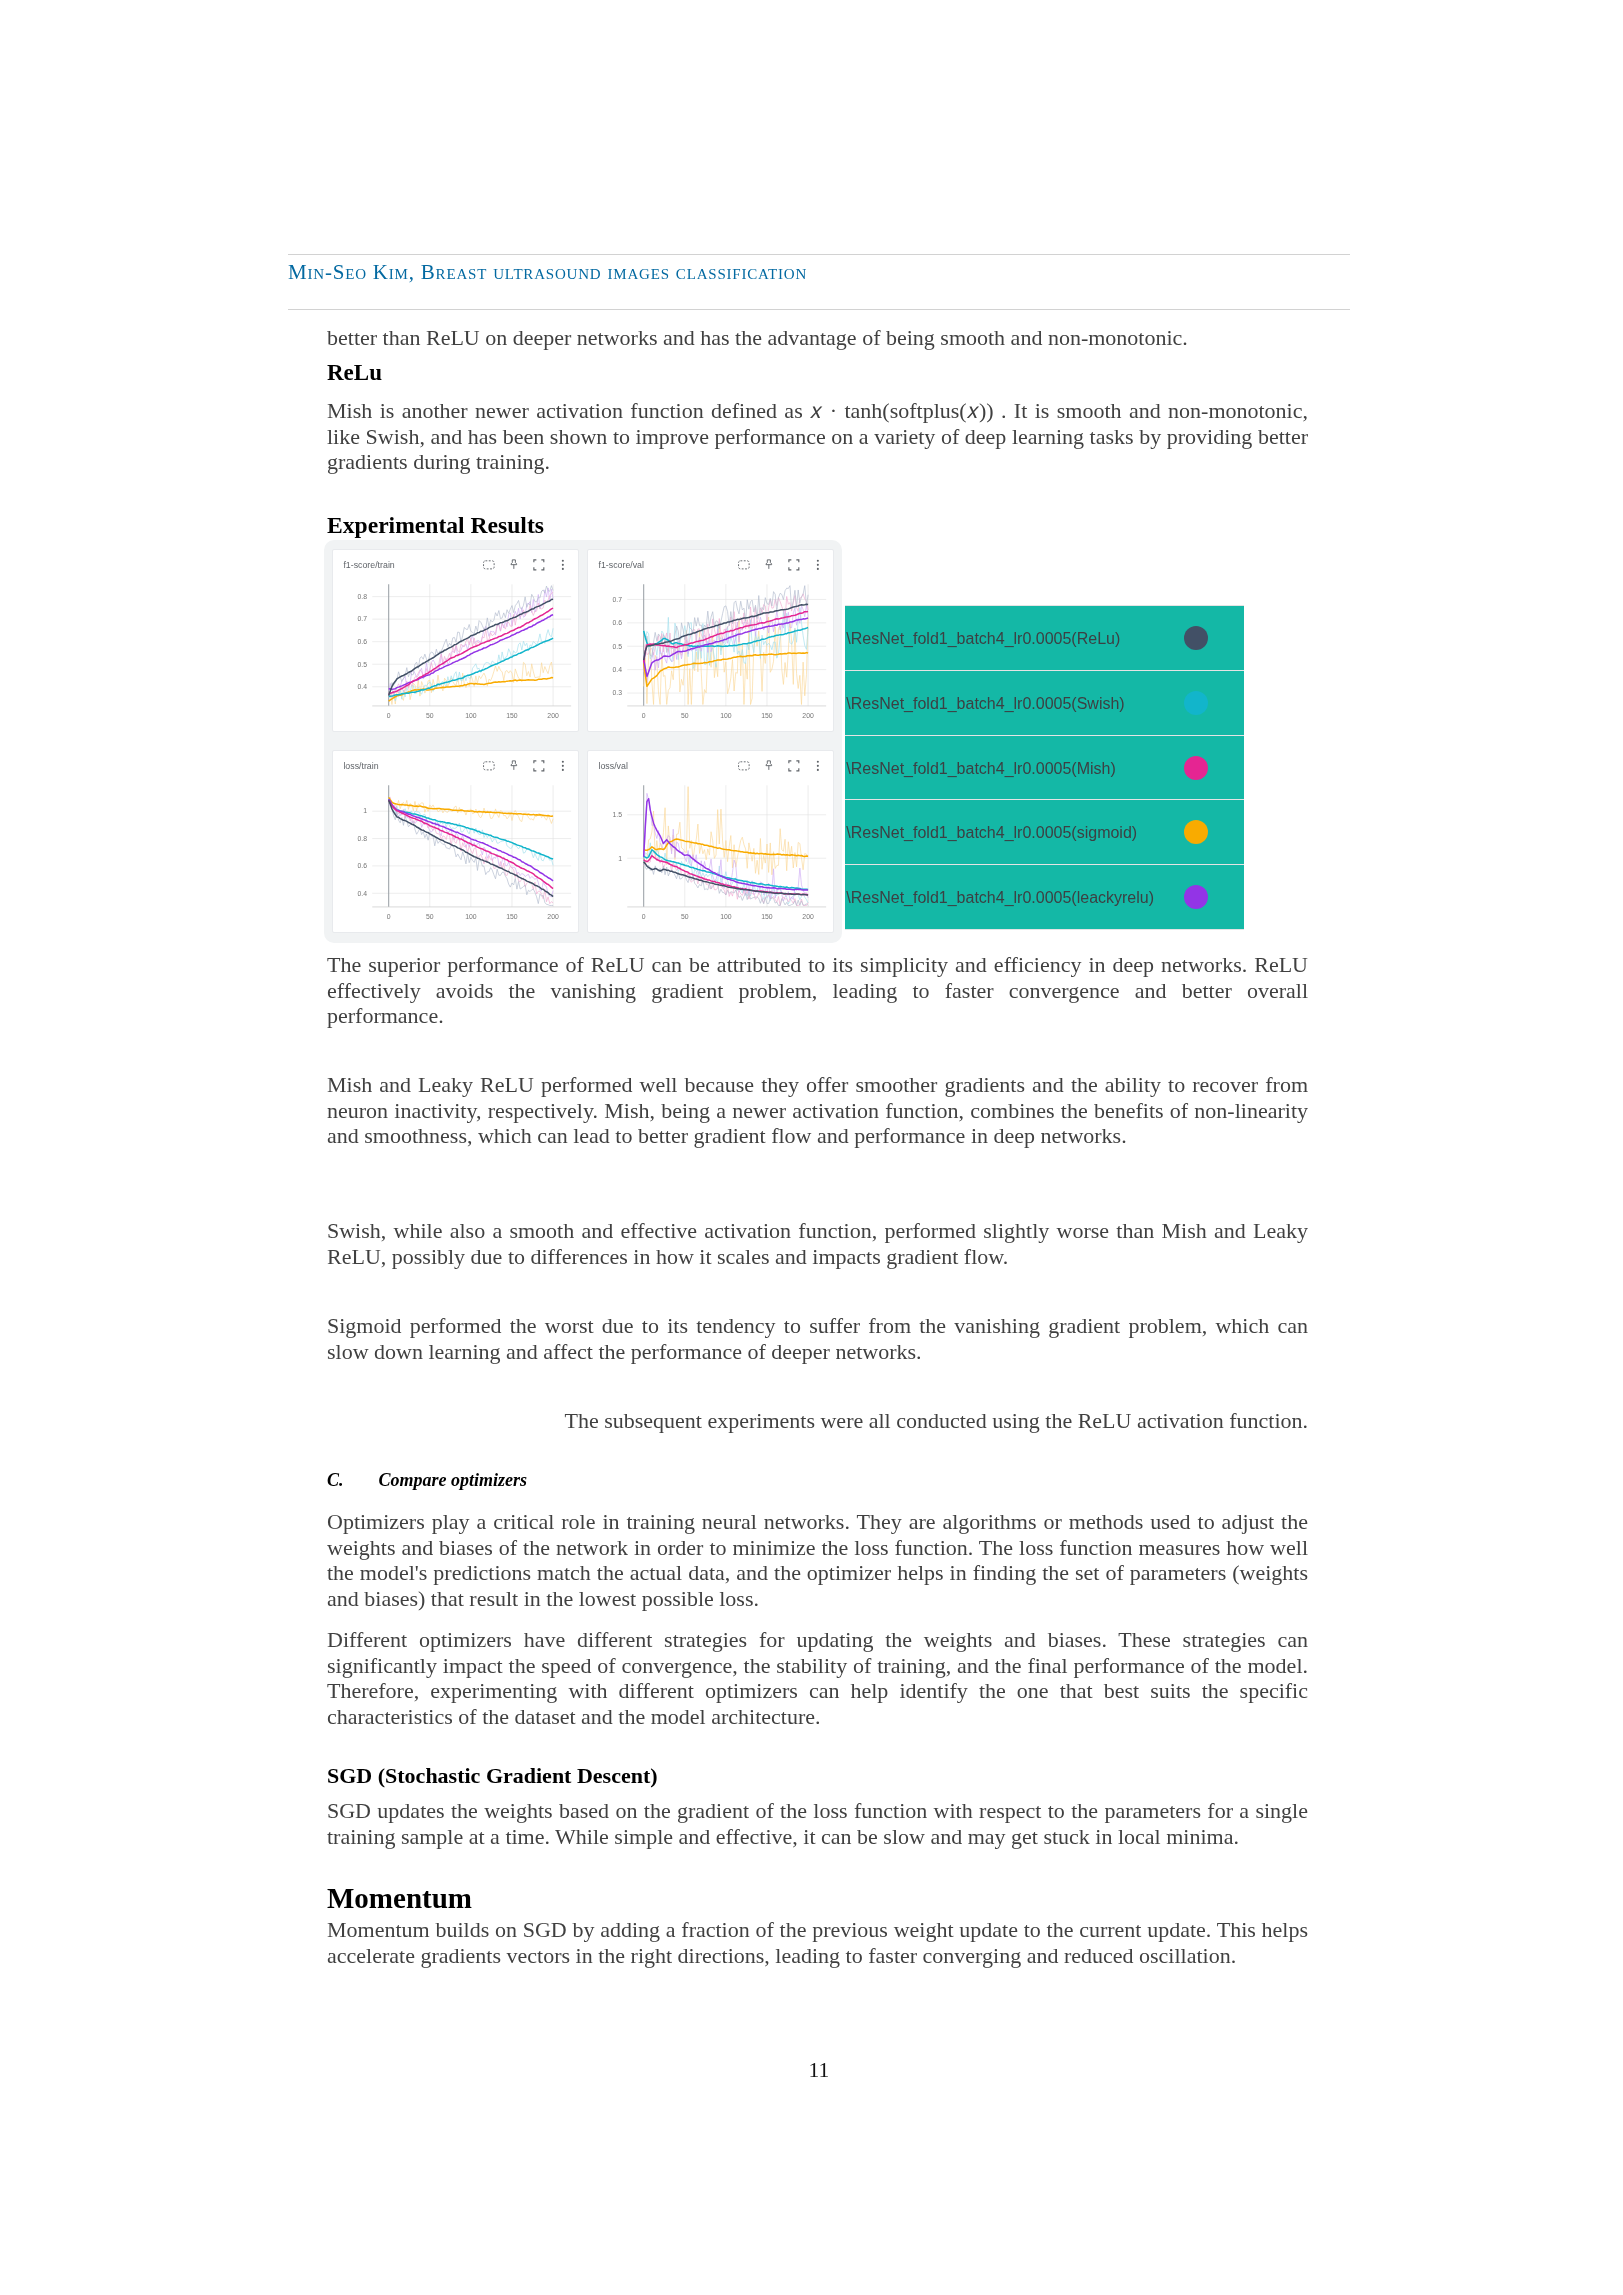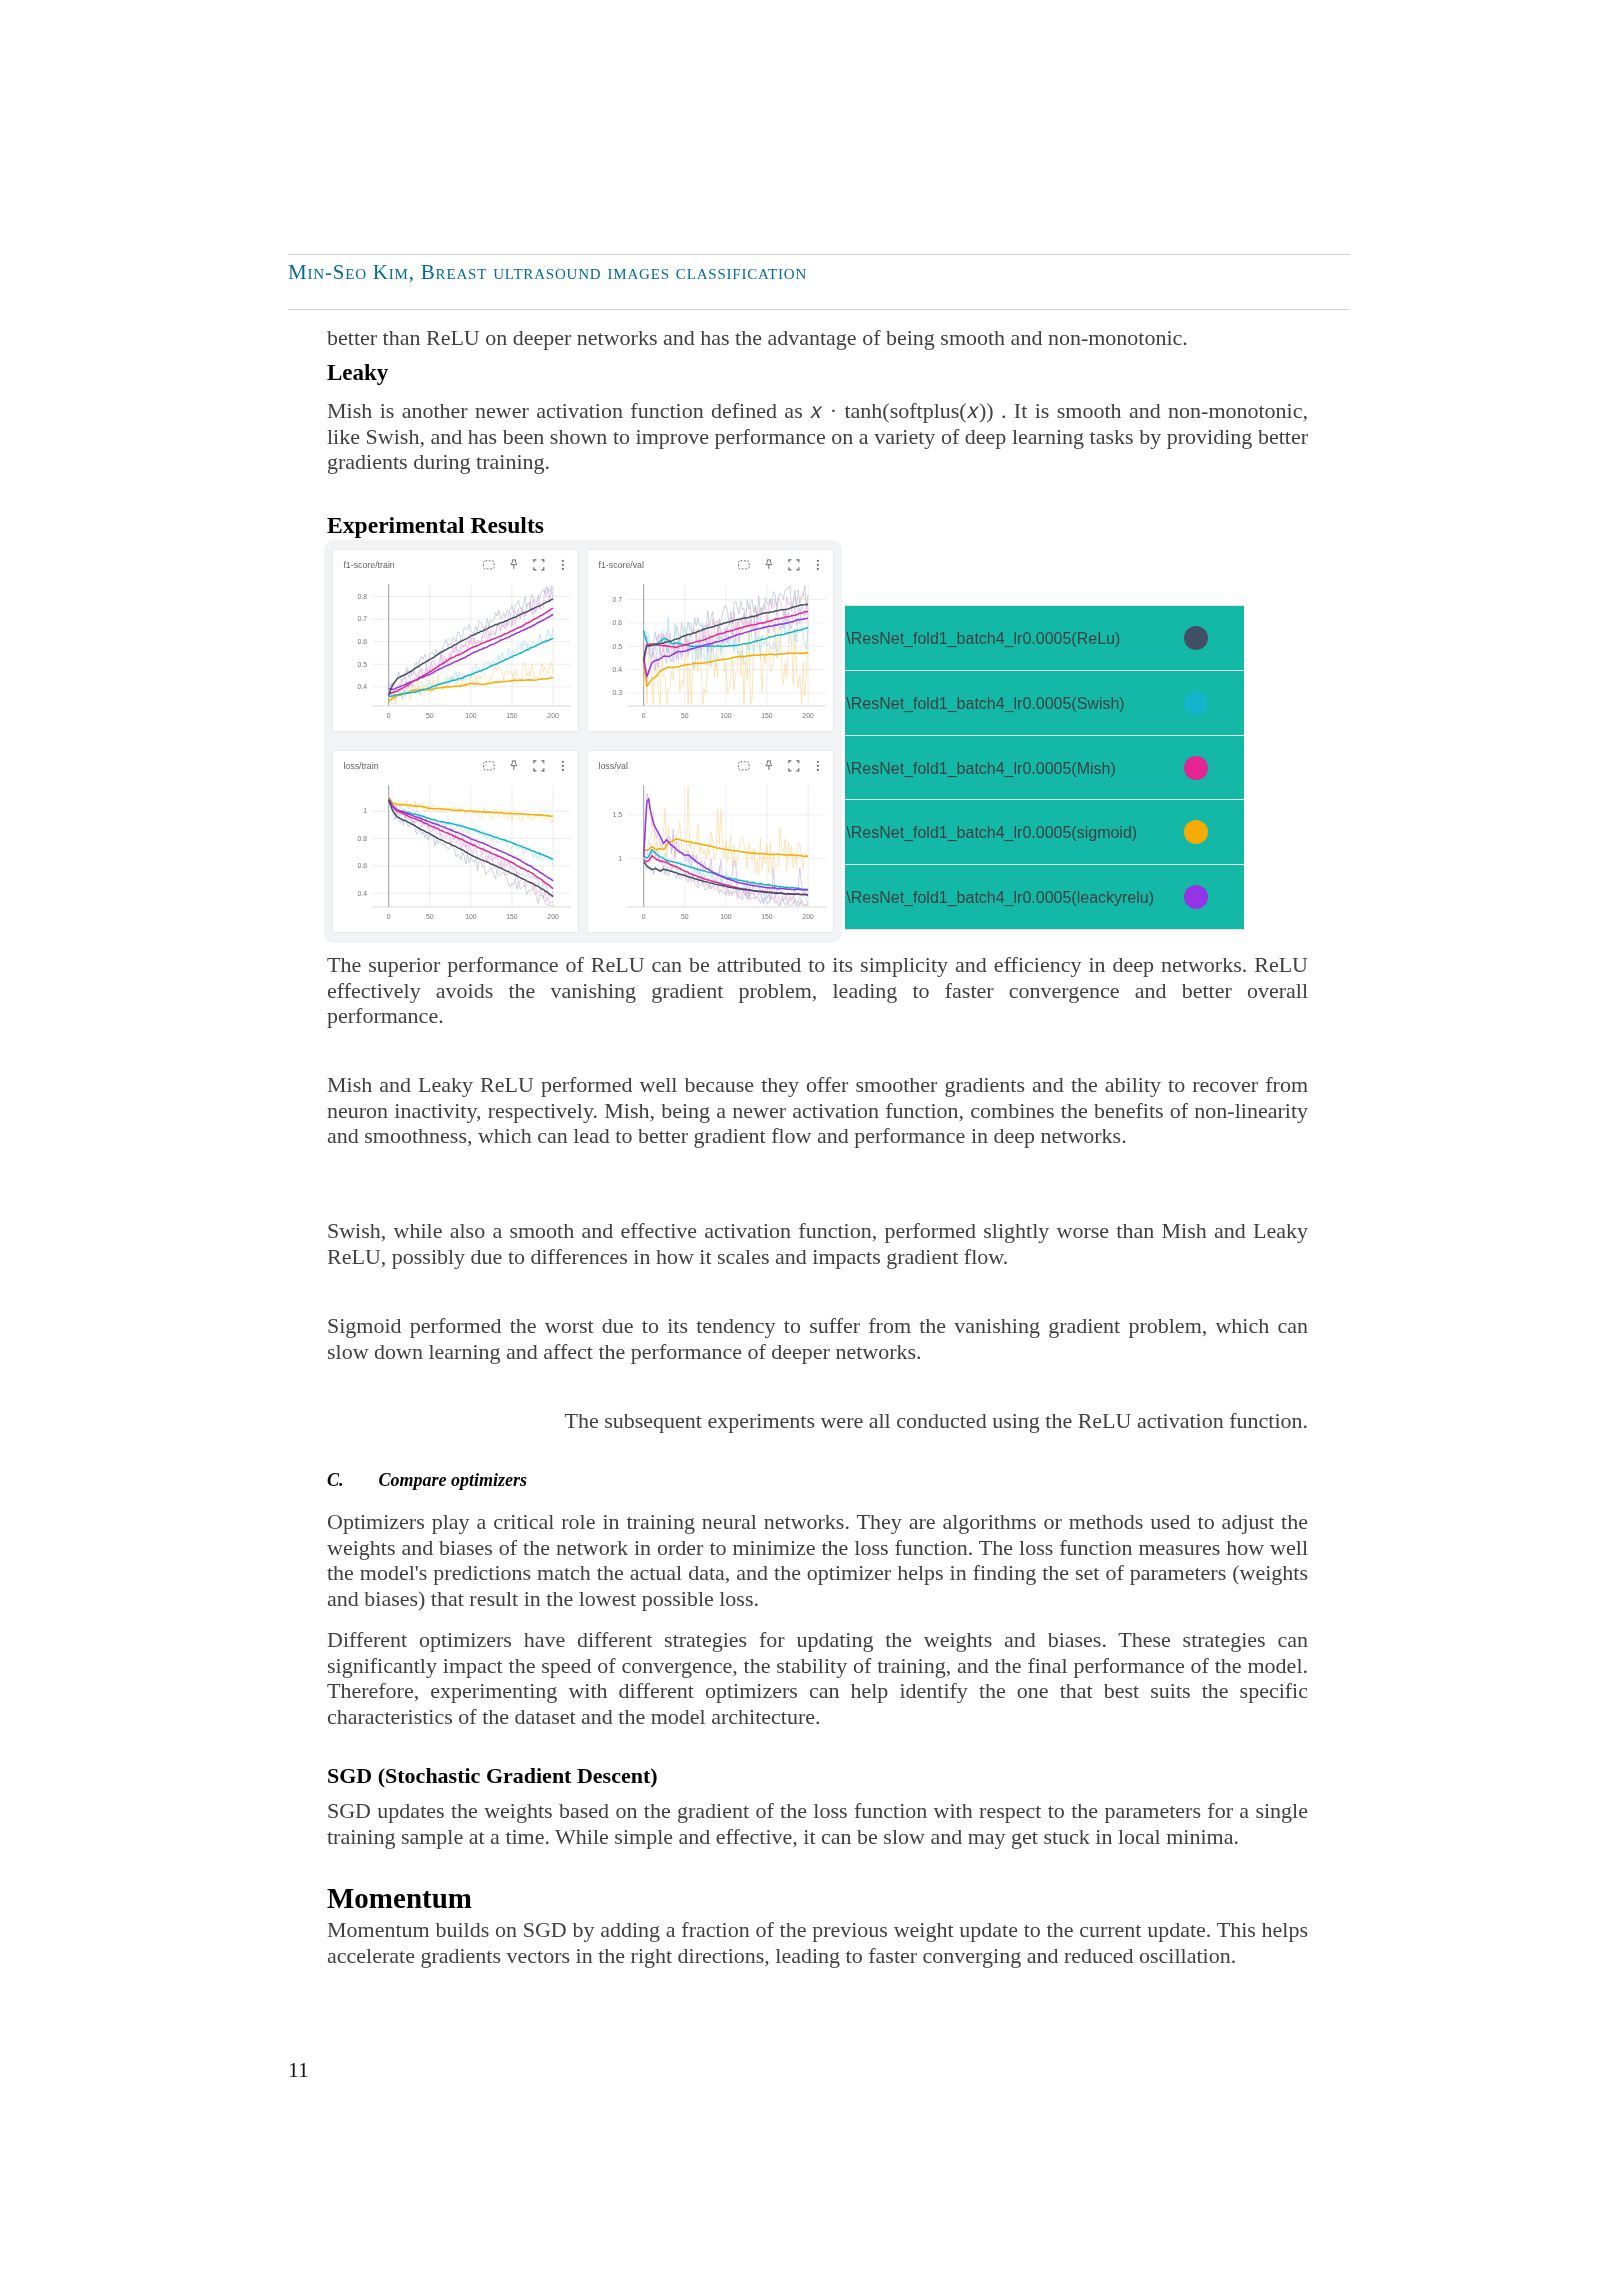--- a/index.html
+++ b/index.html
@@ -5,21 +5,21 @@
   html,body{margin:0;padding:0;}
   body{width:1623px;height:2295px;position:relative;background:#ffffff;
        font-family:"Liberation Serif",serif;color:#111;}
   .rule{position:absolute;left:288px;width:1062px;height:1.3px;background:#d2d2d2;}
   .pageheader{position:absolute;left:288px;width:1062px;text-align:left;
       font-variant:small-caps;font-size:21px;letter-spacing:0.8px;color:#0369a1;}
   .para{position:absolute;left:327px;width:981px;font-size:22px;line-height:25.5px;
       text-align:justify;color:#404040;}
   .h1{position:absolute;left:327px;font-size:23px;font-weight:bold;color:#000;}
   .h1i{font-style:italic;}
-  .pagenum{position:absolute;left:288px;width:1062px;text-align:left;font-size:21.6px;color:#111;}
+  .pagenum{position:absolute;left:288px;width:1062px;text-align:center;font-size:21.6px;color:#111;}
   
   .tb-container{position:absolute;left:324px;top:540px;width:518px;height:403px;
       background:#f1f3f4;border-radius:10px;}
   .tb-card{position:absolute;width:247px;height:183px;background:#ffffff;
       border:0.7px solid #e8eaed;border-radius:2px;box-sizing:border-box;
       font-family:"Liberation Sans",sans-serif;}
   .tb-title{position:absolute;left:10.5px;top:9.8px;font-size:8.8px;color:#5f6368;}
   .tb-icons{position:absolute;right:7.9px;top:7.9px;display:flex;gap:11px;align-items:center;}
   .tb-icons svg{display:block;}
   .tb-svg{position:absolute;left:0;top:0;}
@@ -31,21 +31,21 @@
   .legend-end{position:absolute;left:845px;width:399px;height:0.7px;background:#e4e4e4;}
 </style>
 </head>
 <body>
 
 <div class="rule" style="top:254px;"></div>
 <div class="pageheader" style="top:260px;">Min-Seo Kim, Breast ultrasound images classification</div>
 <div class="rule" style="top:309px;"></div>
 
 <div class="para" style="top:325px;text-align:left;">better than ReLU on deeper networks and has the advantage of being smooth and non-monotonic.</div>
-<div class="h1" style="top:360px;">Leaky</div>
+<div class="h1" style="top:360px;">ReLu</div>
 <div class="para" style="top:398px;">Mish is another newer activation function defined as 𝑥 · tanh(softplus(𝑥)) .  It is smooth and non-monotonic, like Swish, and has been shown to improve performance on a variety of deep learning tasks by providing better gradients during training.</div>
 
 <div class="h1" style="top:512px;font-size:23.6px;">Experimental Results</div>
 
 <div class="tb-container">
   <div class="tb-card" style="left:7.9px;top:9.2px;">
     <span class="tb-title">f1-score/train</span>
     <span class="tb-icons">
         <svg width="13.7" height="13.7" viewBox="0 0 22 22">
           <rect x="2.5" y="4.5" width="17" height="13" rx="3" fill="none" stroke="#5f6368" stroke-width="1.5" stroke-dasharray="3 2.4"></rect>

